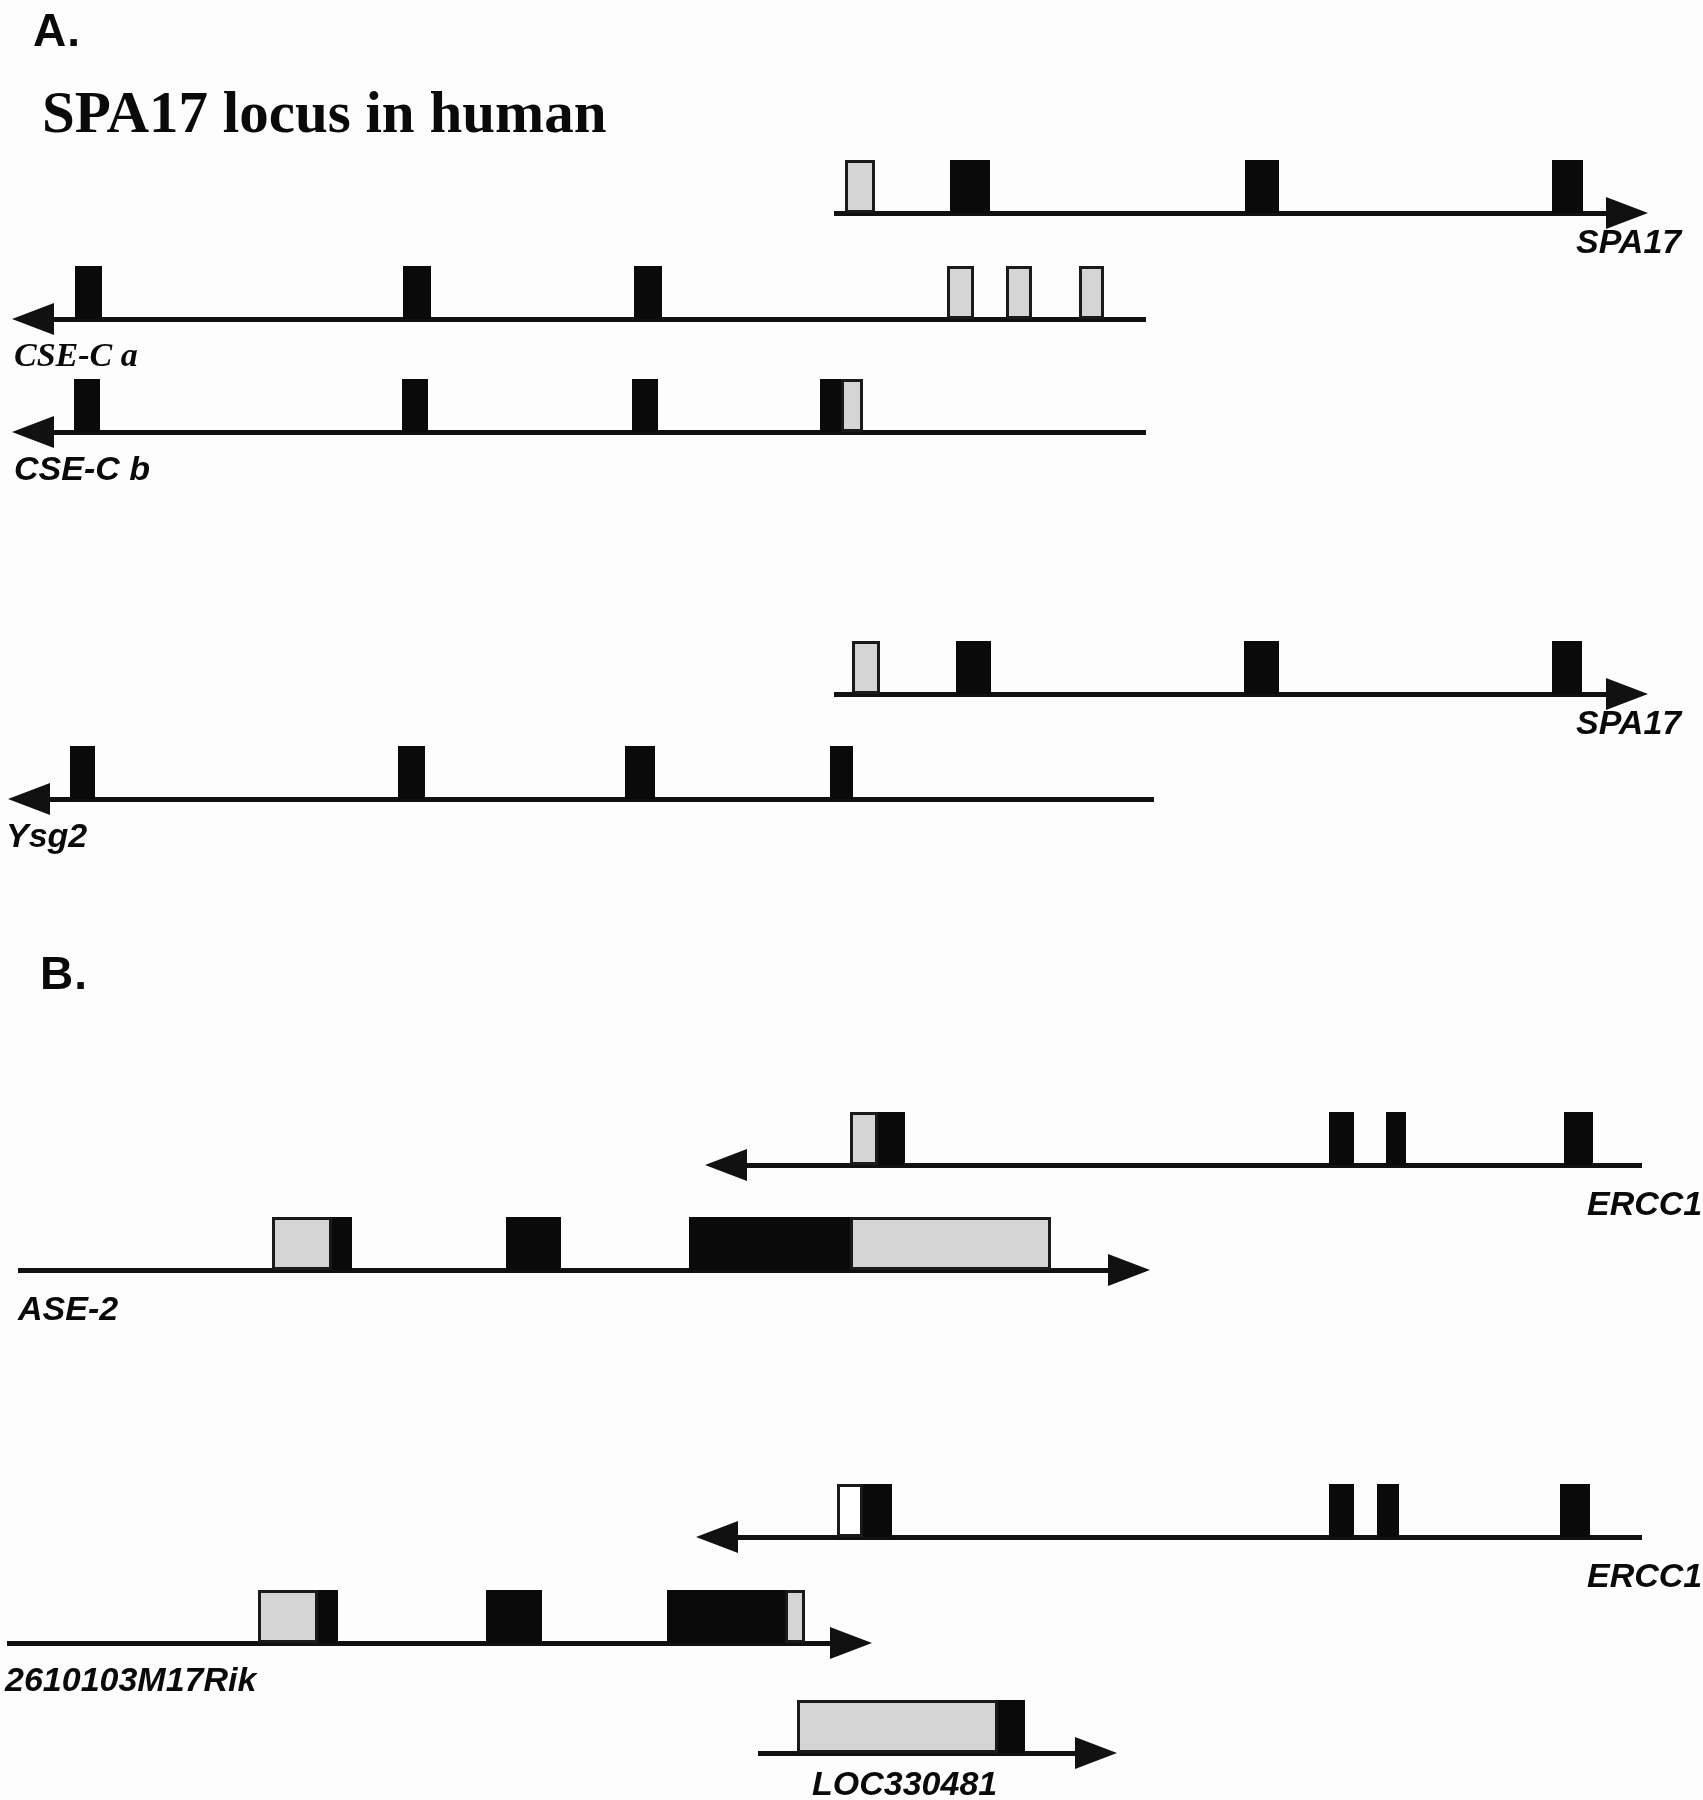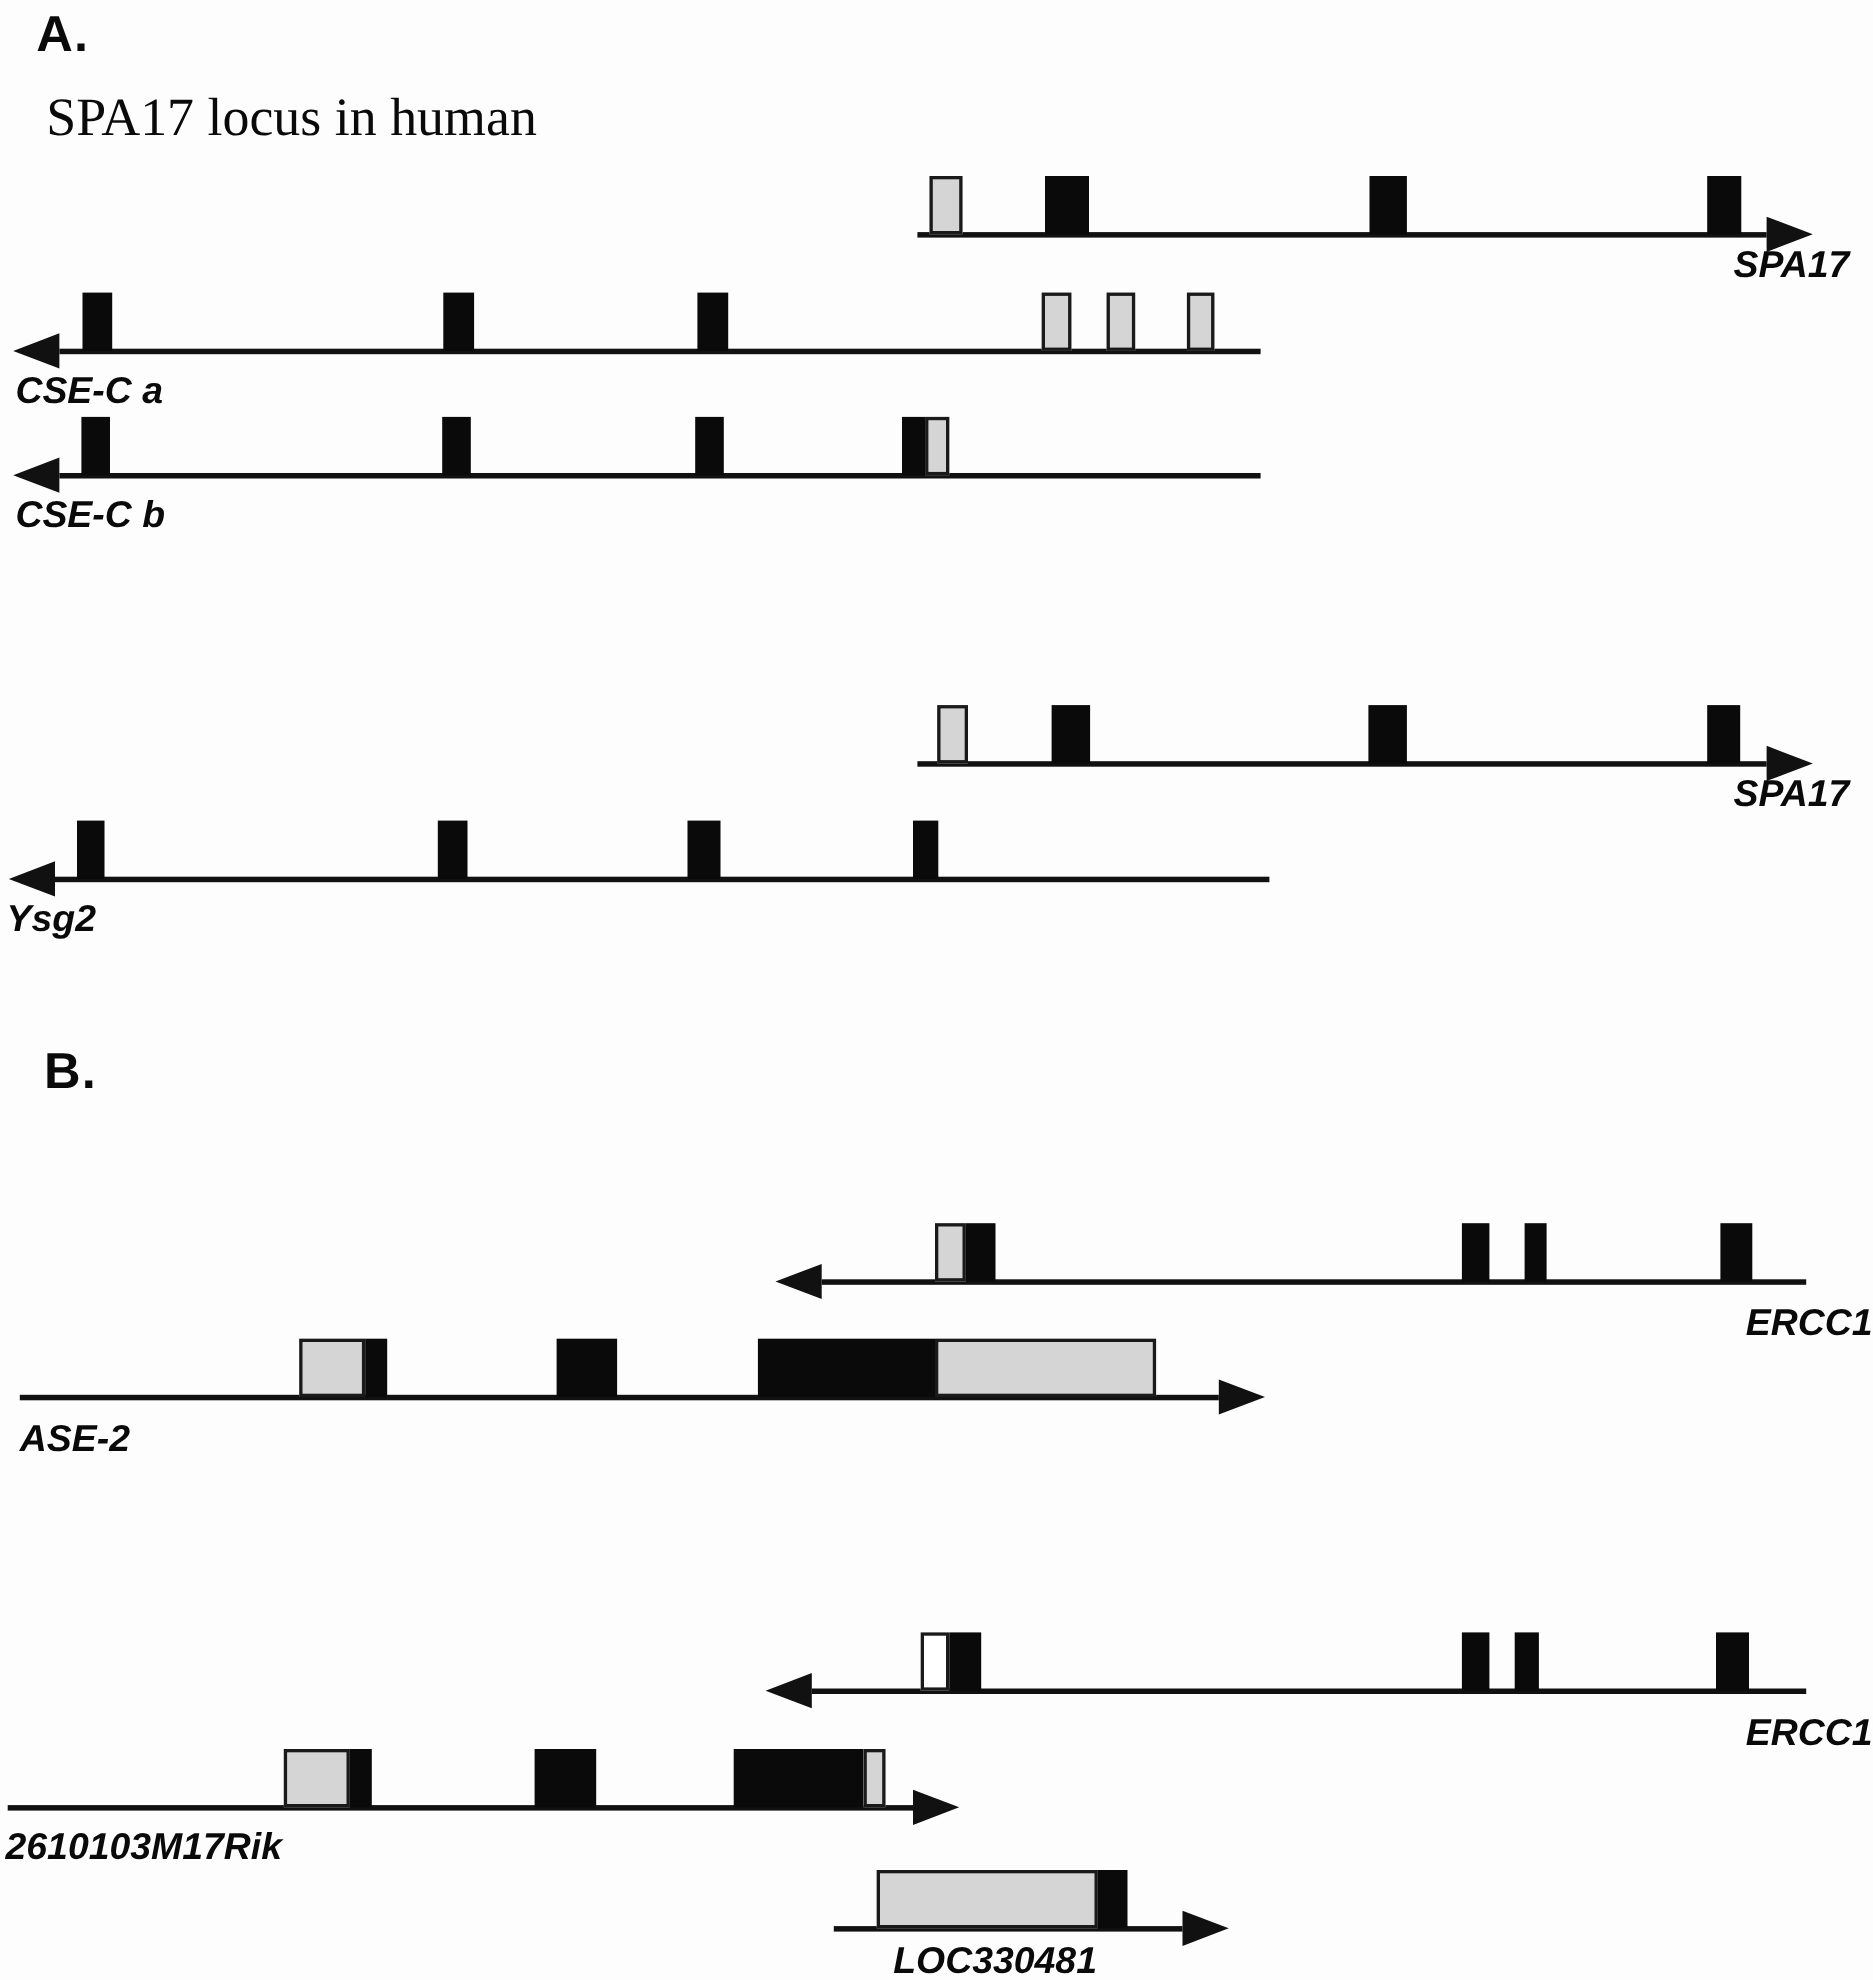--- a/index.html
+++ b/index.html
@@ -15,22 +15,22 @@
     position: absolute;
     font-family: "Liberation Sans", sans-serif;
     font-weight: bold;
     font-size: 46px;
     color: #0a0a0a;
     letter-spacing: 1px;
   }
   .section-heading {
     position: absolute;
     font-family: "Liberation Serif", serif;
-    font-weight: normal;
-    font-size: 49px;
+    font-weight: bold;
+    font-size: 59px;
     color: #0a0a0a;
     white-space: nowrap;
   }
   #panel-a-letter { left: 33px;  top: 3px; }
   #panel-b-letter { left: 40px;  top: 946px; }
   #heading-spa17-human { left: 42px; top: 78px; }
   #heading-spa17-mouse { left: 42px; top: 590px; }
   #heading-ase1-human  { left: 62px; top: 1042px; }
   #heading-ase1-mouse  { left: 46px; top: 1436px; }
 
@@ -92,21 +92,21 @@
     <div class="exon black" style="left: 1552px; width: 31px; top: 160px;"></div>
     <div class="gene-label" style="left: 1576px; top: 222px;">SPA17</div>
     <div class="gene-line" style="left: 54px; top: 317px; width: 1092px;"></div>
     <div class="arrowhead left" style="top: 303px; left: 12px;"></div>
     <div class="exon black" style="left: 75px; width: 27px; top: 266px;"></div>
     <div class="exon black" style="left: 403px; width: 28px; top: 266px;"></div>
     <div class="exon black" style="left: 634px; width: 28px; top: 266px;"></div>
     <div class="exon gray" style="left: 947px; width: 27px; top: 266px;"></div>
     <div class="exon gray" style="left: 1006px; width: 26px; top: 266px;"></div>
     <div class="exon gray" style="left: 1079px; width: 25px; top: 266px;"></div>
-    <div class="gene-label" style="left: 14px; top: 336px;">CSE-C a</div>
+    <div class="gene-label" style="left: 14px; top: 336px; font-family: Liberation Serif, serif;">CSE-C a</div>
     <div class="gene-line" style="left: 54px; top: 430px; width: 1092px;"></div>
     <div class="arrowhead left" style="top: 416px; left: 12px;"></div>
     <div class="exon black" style="left: 74px; width: 26px; top: 379px;"></div>
     <div class="exon black" style="left: 402px; width: 26px; top: 379px;"></div>
     <div class="exon black" style="left: 632px; width: 26px; top: 379px;"></div>
     <div class="exon black" style="left: 820px; width: 21px; top: 379px;"></div>
     <div class="exon gray" style="left: 841px; width: 22px; top: 379px;"></div>
     <div class="gene-label" style="left: 14px; top: 449px;">CSE-C b</div>
     <div class="gene-line" style="left: 834px; top: 692px; width: 772px;"></div>
     <div class="arrowhead right" style="top: 678px; left: 1606px;"></div>

